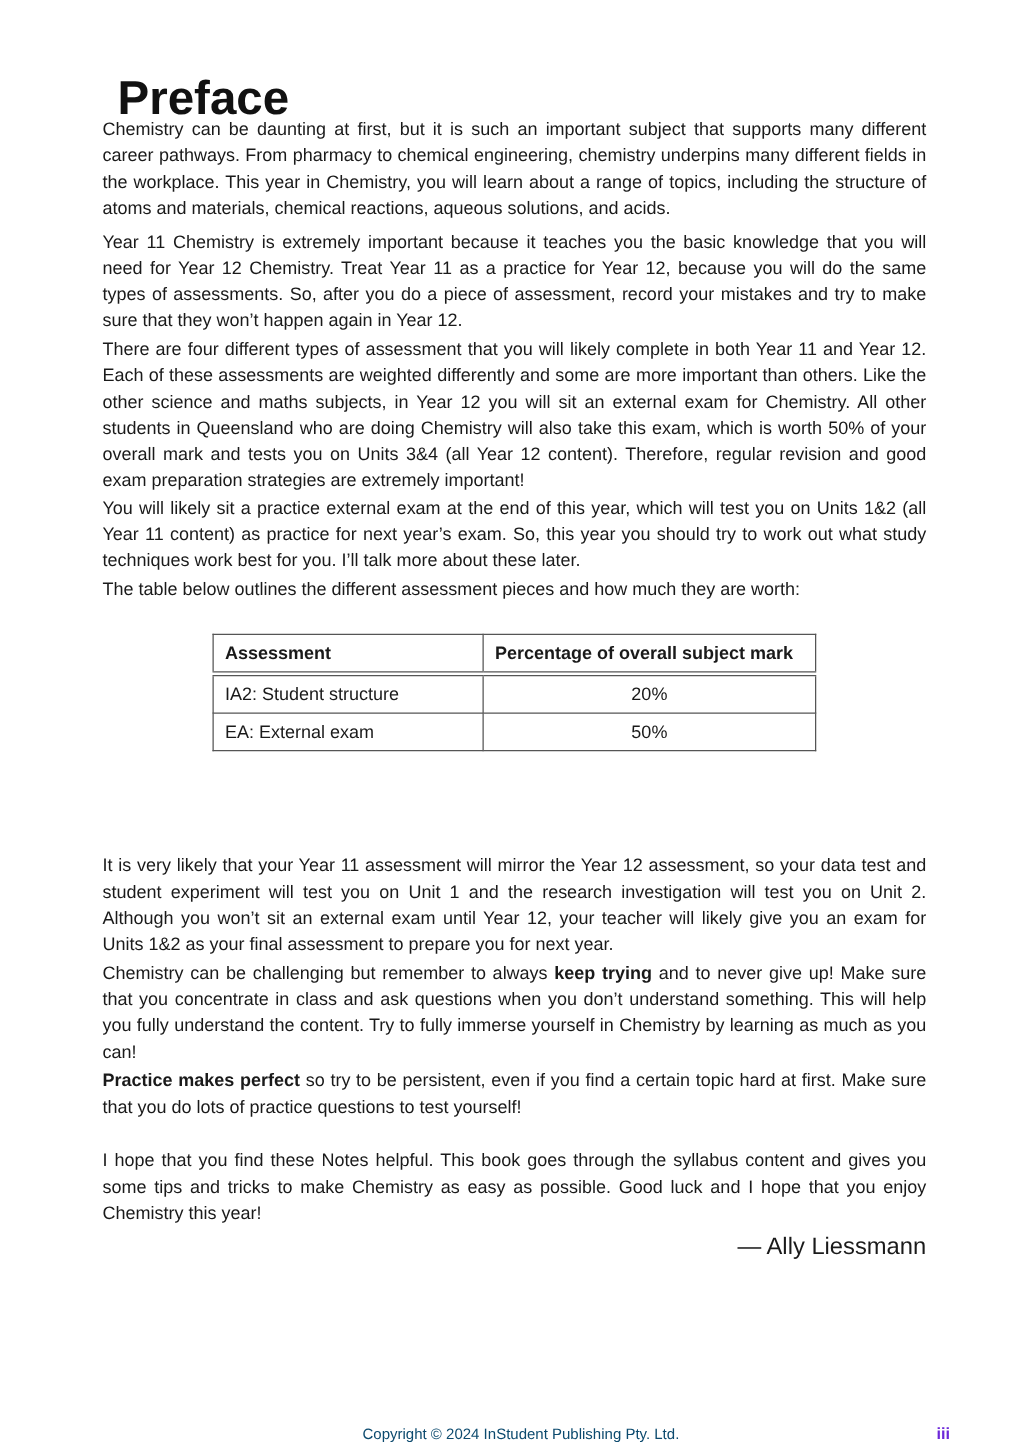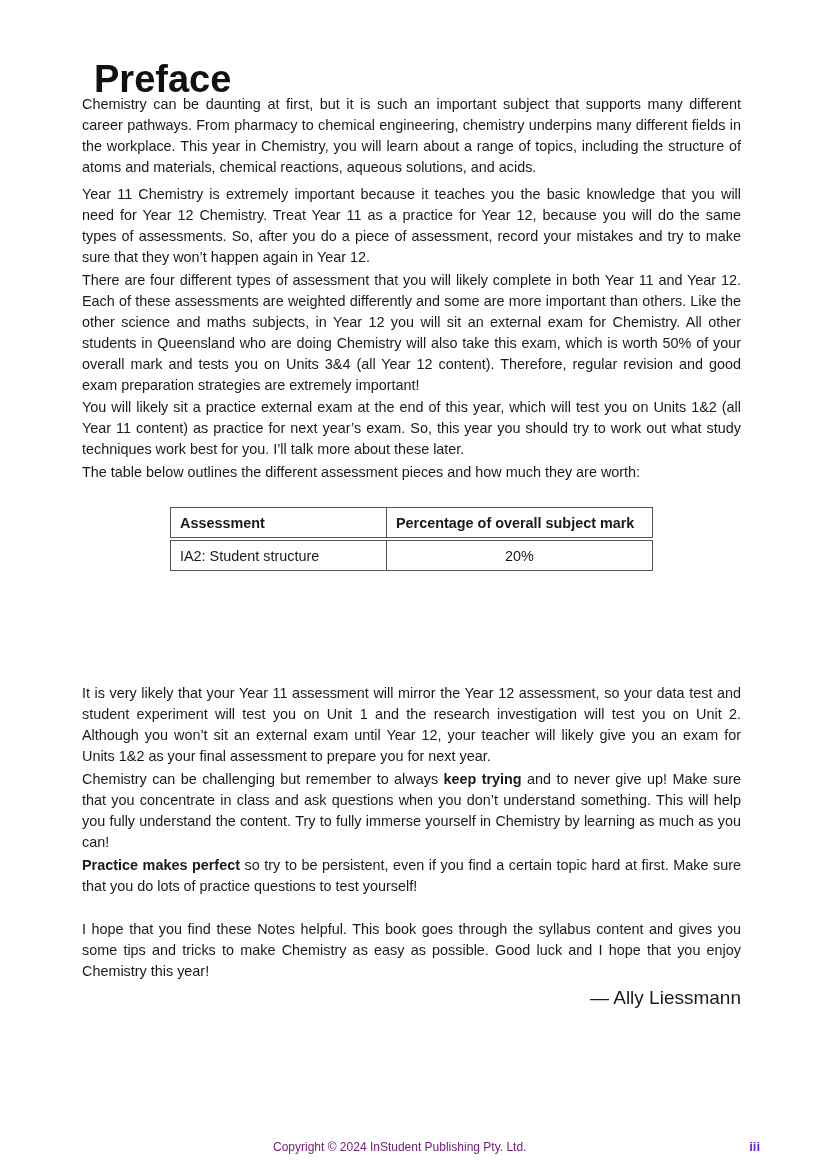--- a/index.html
+++ b/index.html
@@ -37,22 +37,22 @@
   }
   table.assess th, table.assess td {
     border: 1px solid #555; height: 29px; padding: 0 9px;
   }
   table.assess th { font-weight: bold; text-align: left; height: 29px; }
   table.assess th.pct { text-align: left; }
   table.assess thead tr th { border-bottom: 4px double #555; }
   table.assess td.pct { text-align: center; }
   table.assess col.c1 { width: 216px; }
   .footer-copy {
-    position: absolute; left: 273px; top: 1140px;
-    font-size: 12px; color: #701a75;
+    position: absolute; left: 290px; top: 1140px;
+    font-size: 12px; color: #0c4a6e;
   }
   .footer-page {
     position: absolute; right: 63px; top: 1139px;
     font-size: 13px; font-weight: bold; color: #6d28d9;
   }
 </style>
 </head>
 <body>
 
 <h1 class="page-title">Preface</h1>
@@ -72,20 +72,24 @@
     <tr>
       <th>Assessment</th>
       <th class="pct">Percentage of overall subject mark</th>
     </tr>
   </thead>
   <tbody>
     <tr>
       <td>IA2: Student structure</td>
       <td class="pct">20%</td>
     </tr>
+    <tr>
+      <td>EA: External exam</td>
+      <td class="pct">50%</td>
+    </tr>
   </tbody>
 </table>
 
 <p class="body-text" id="p6">It is very likely that your Year 11 assessment will mirror the Year 12 assessment, so your data test and student experiment will test you on Unit 1 and the research investigation will test you on Unit 2. Although you won’t sit an external exam until Year 12, your teacher will likely give you an exam for Units 1&amp;2 as your final assessment to prepare you for next year.</p>
 
 <p class="body-text" id="p7"><span>Chemistry can be challenging but remember to always </span><b>keep trying</b><span> and to never give up! Make sure that you concentrate in class and ask questions when you don’t understand something. This will help you fully understand the content. Try to fully immerse yourself in Chemistry by learning as much as you can!</span></p>
 
 <p class="body-text" id="p8"><b>Practice makes perfect</b><span> so try to be persistent, even if you find a certain topic hard at first. Make sure that you do lots of practice questions to test yourself!</span></p>
 
 <p class="body-text" id="p9">I hope that you find these Notes helpful. This book goes through the syllabus content and gives you some tips and tricks to make Chemistry as easy as possible. Good luck and I hope that you enjoy Chemistry this year!</p>

